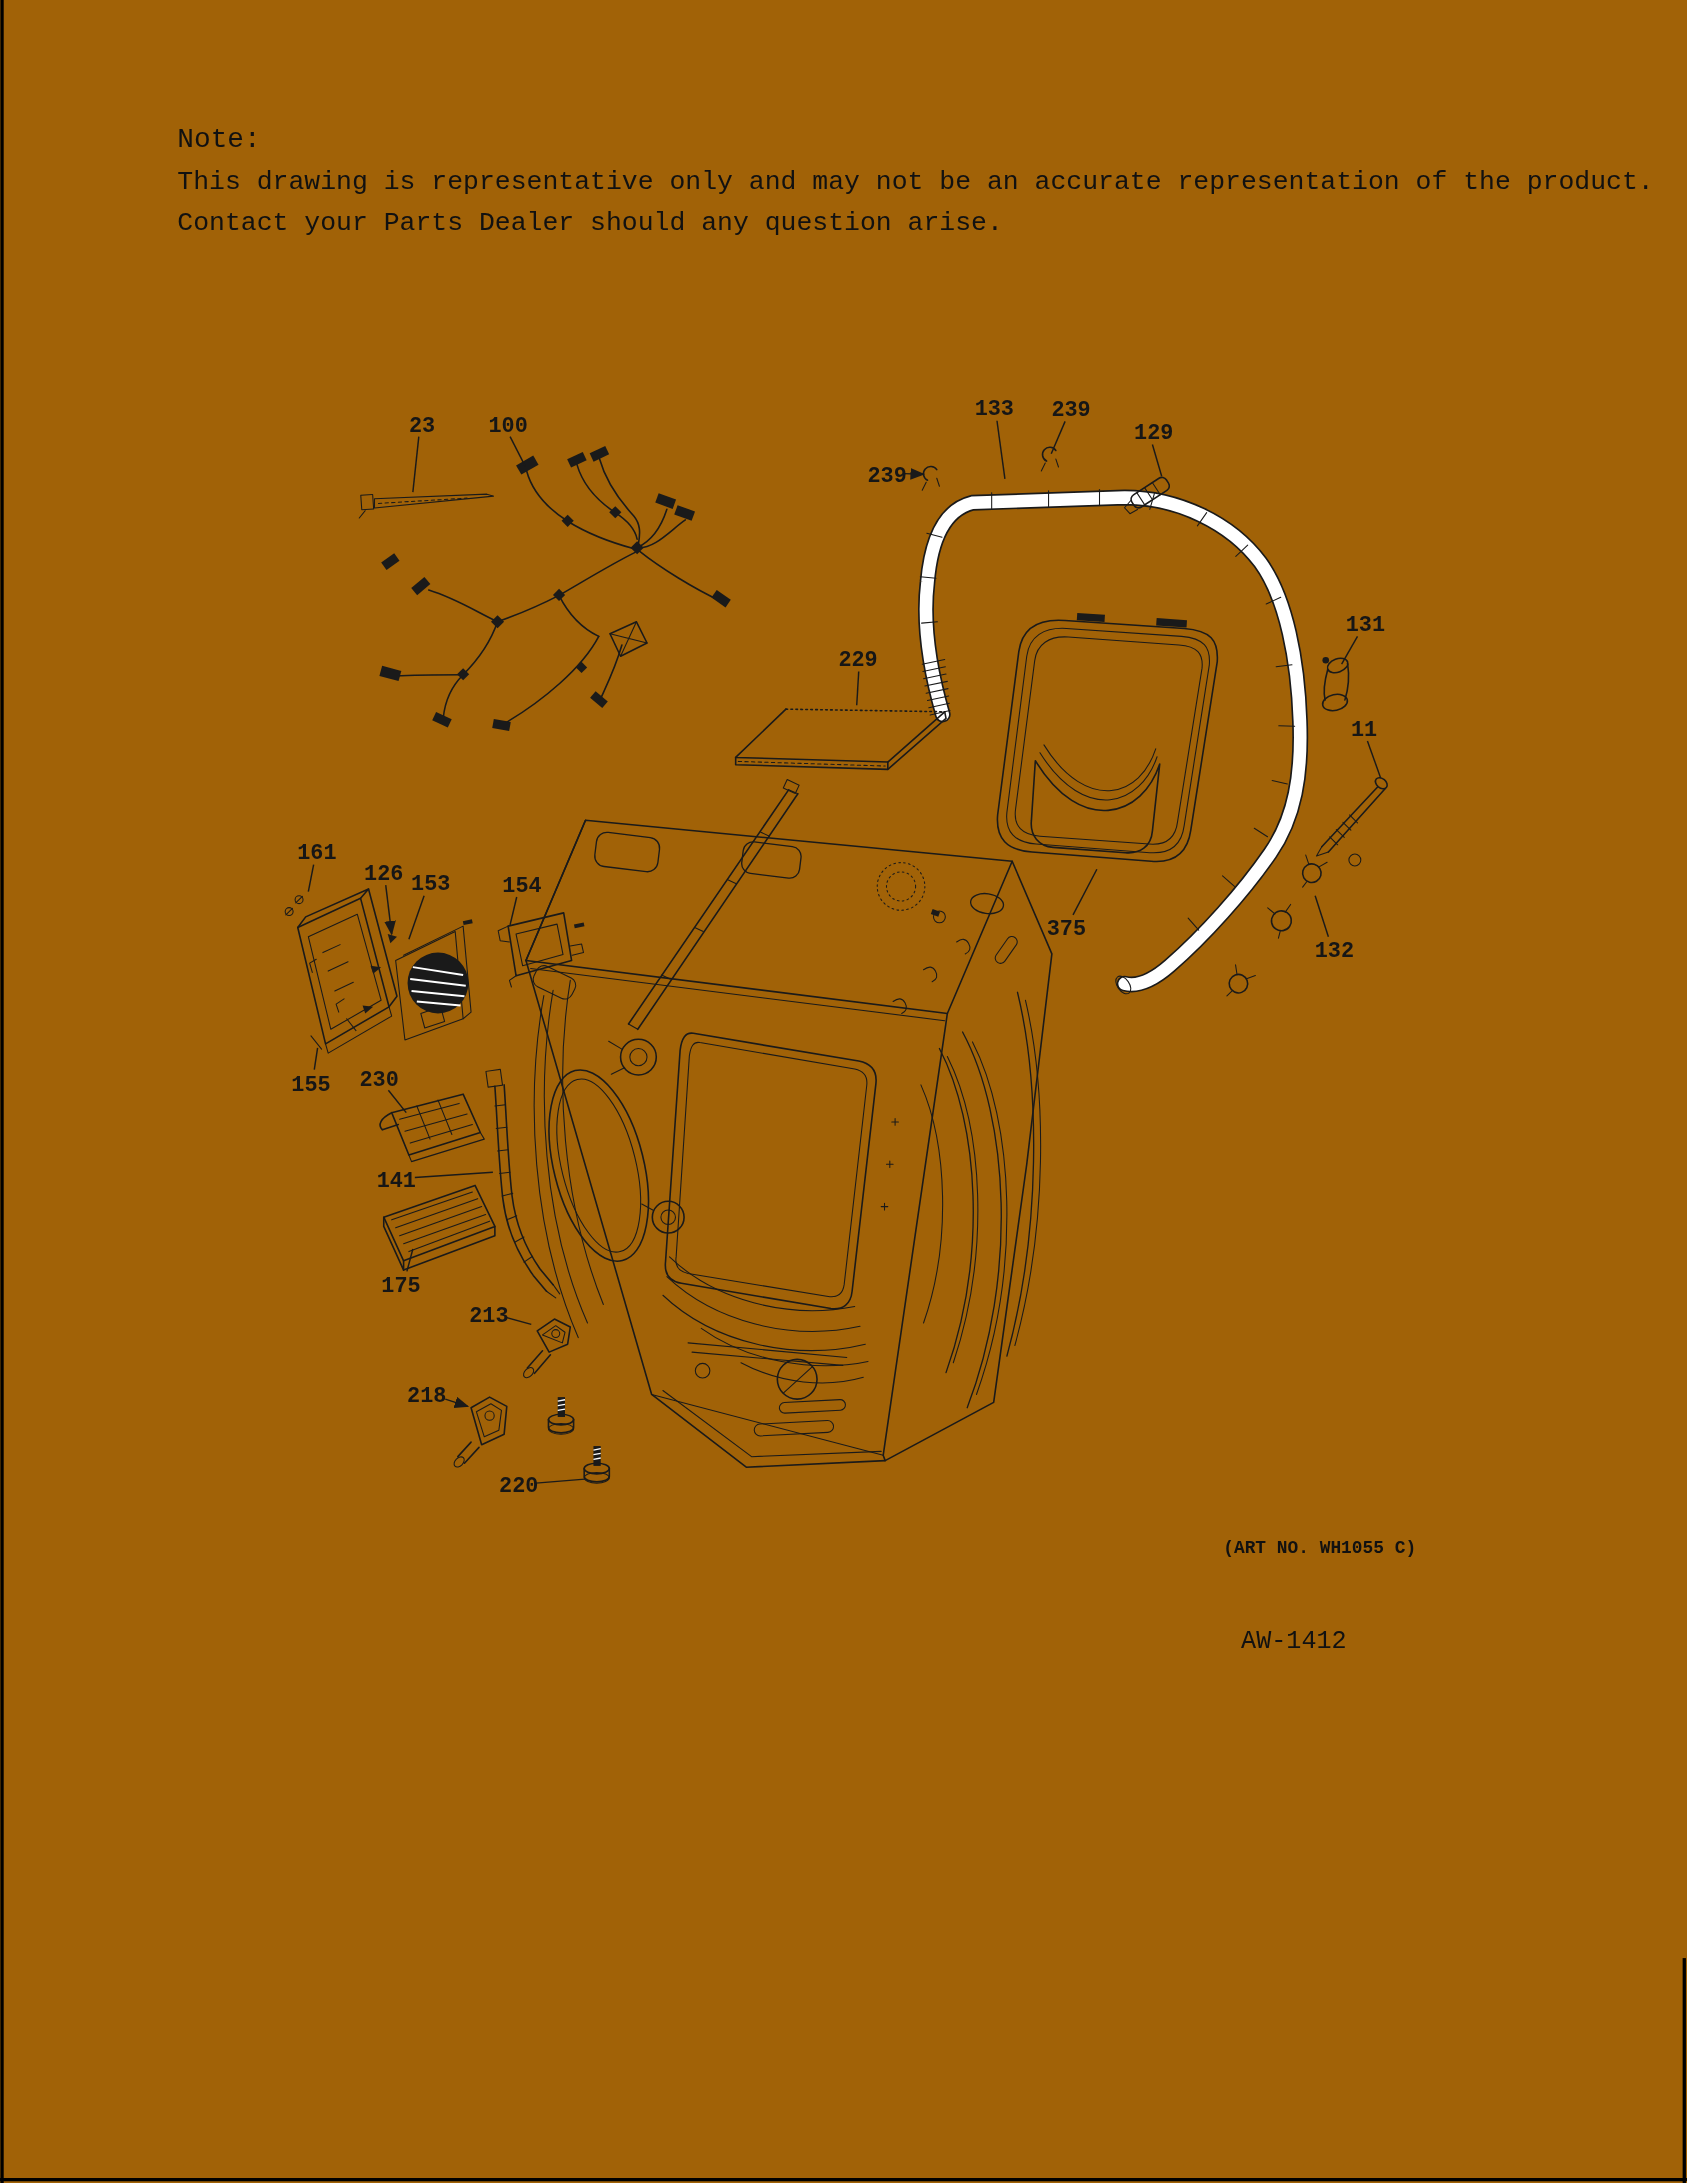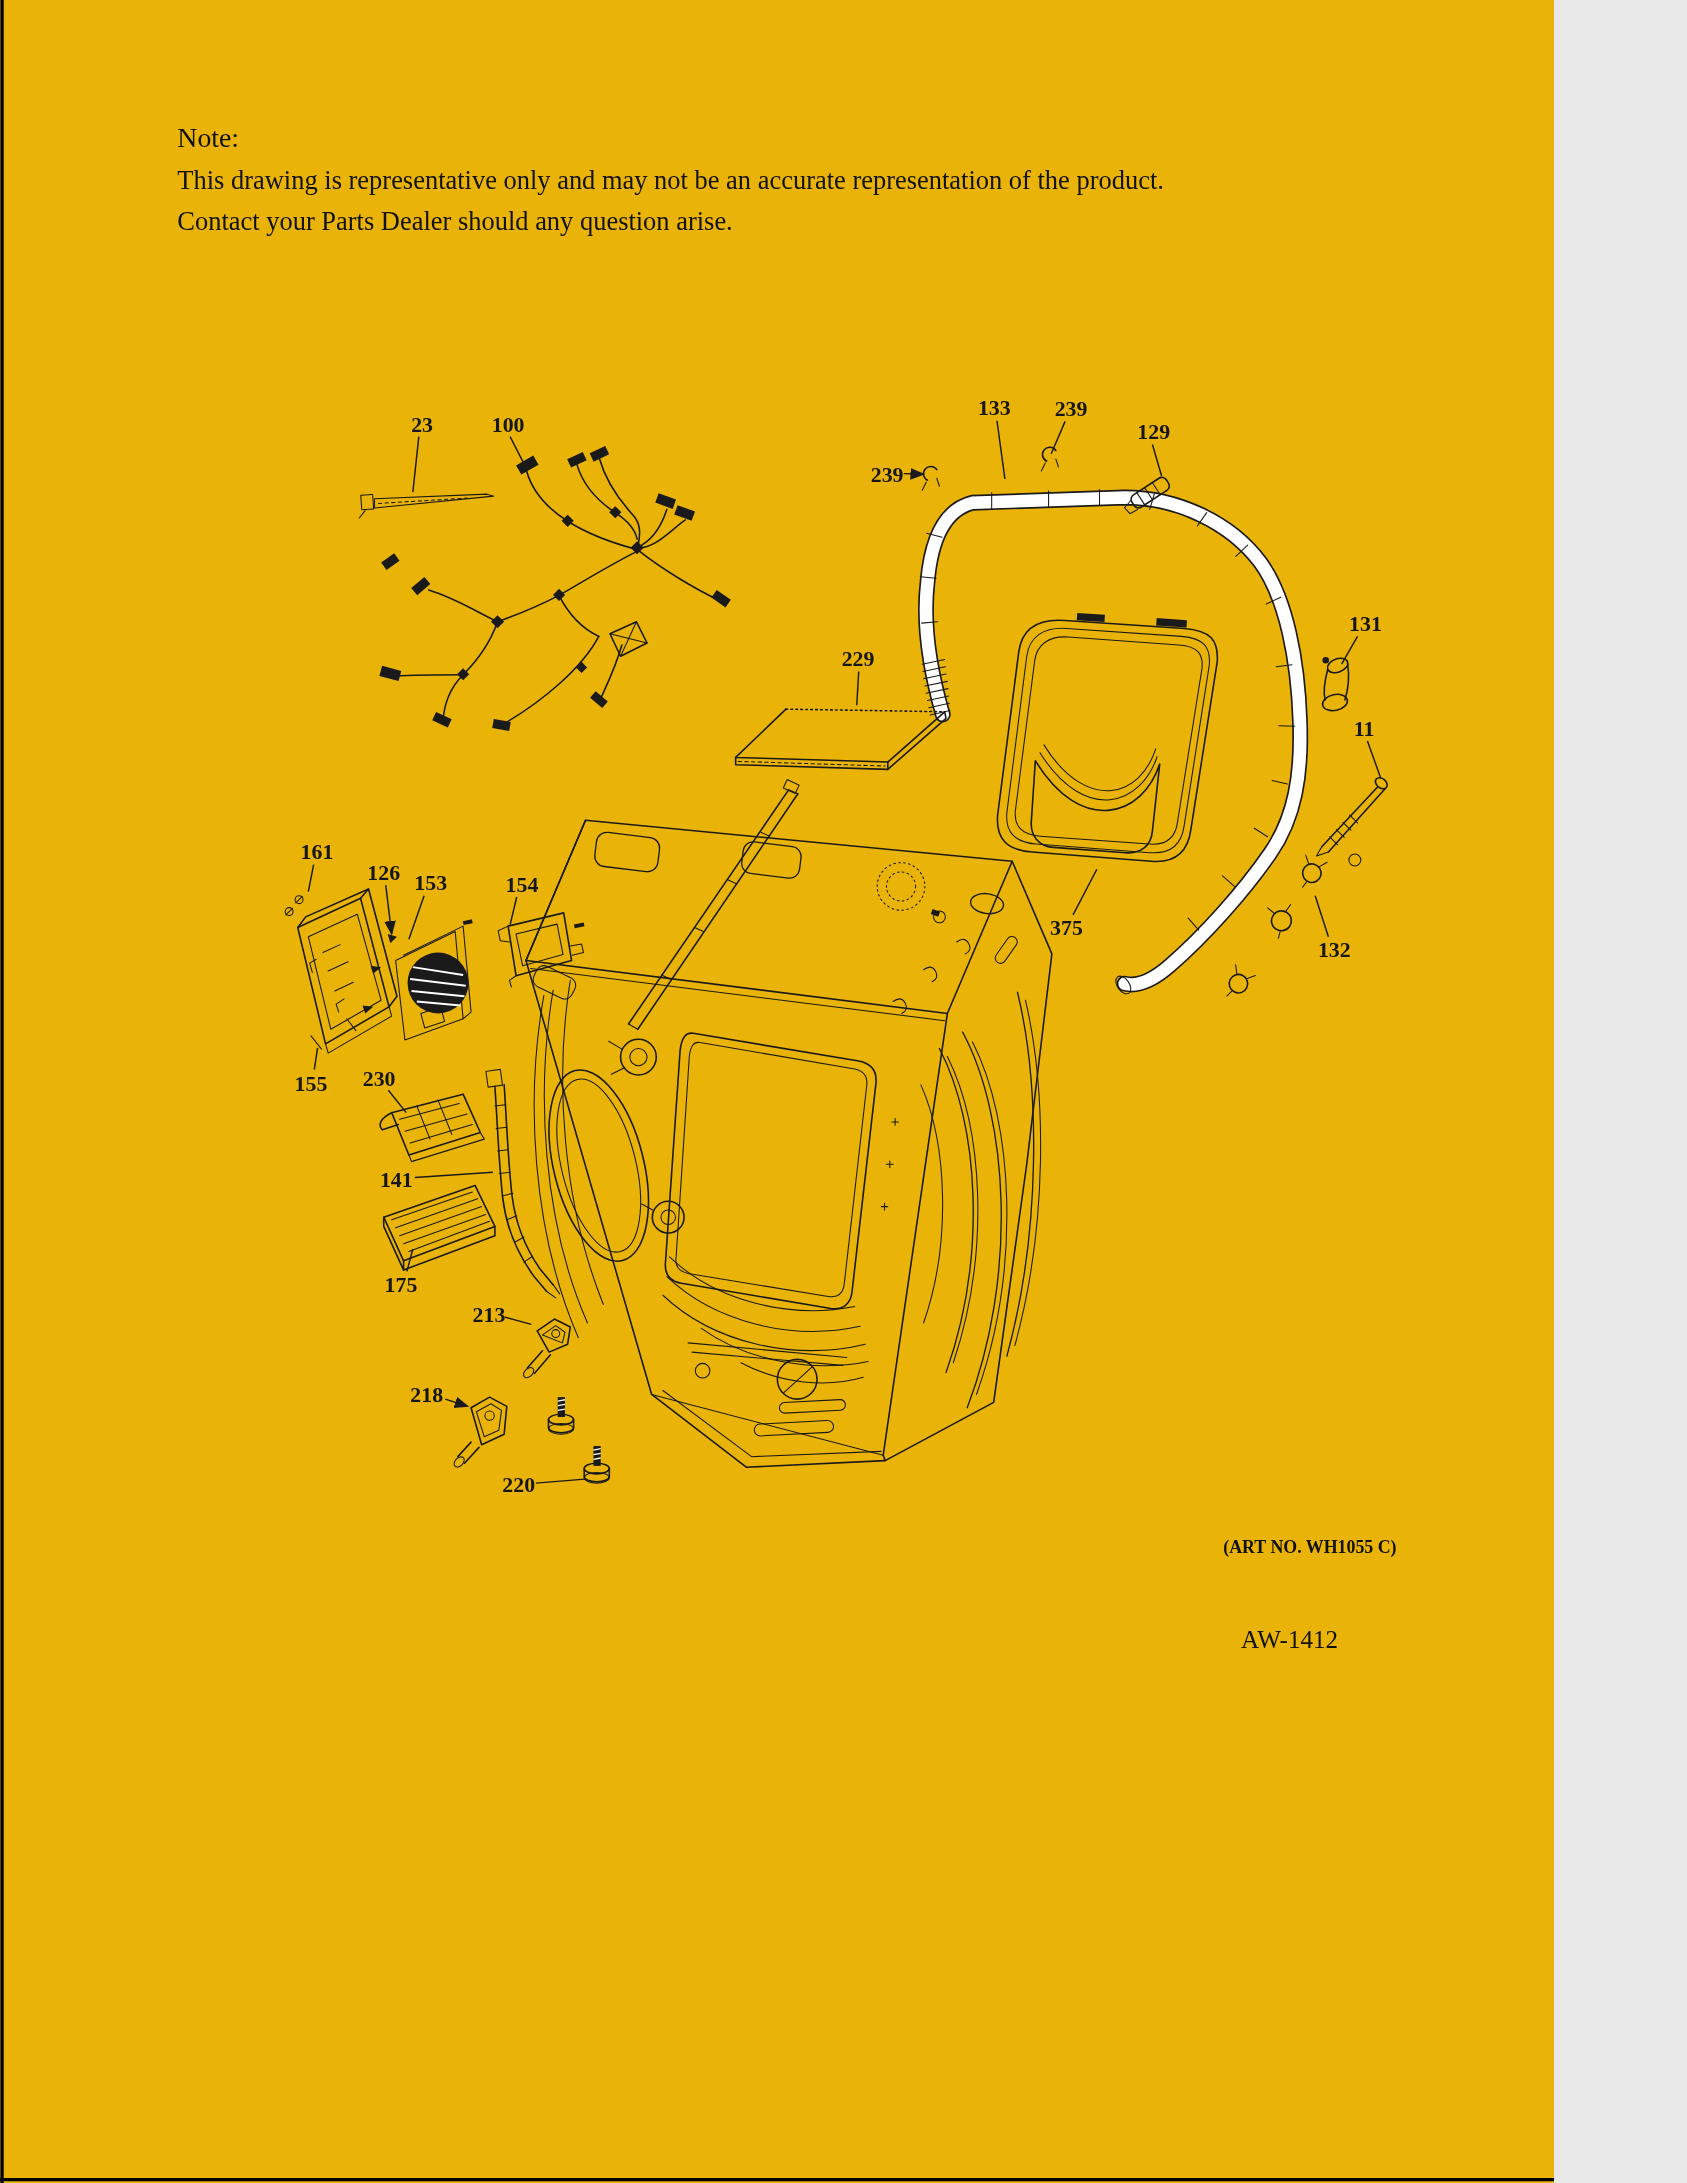--- a/index.html
+++ b/index.html
@@ -1,17 +1,17 @@
 <!DOCTYPE html>
 <html style="font-size:10.6px"><head>
 <meta charset="utf-8">
 <style>
   html,body{margin:0;padding:0;background:#e8e8e8;}
-  #page{position:relative;width:1554px;height:2183px;background:#eab308;overflow:hidden;
-        font-family:Liberation Serif, serif;}
+  #page{position:relative;width:1687px;height:2183px;background:#a16207;overflow:hidden;
+        font-family:Liberation Mono, monospace;}
   svg{position:absolute;left:0;top:0;}
   .ln{fill:none;stroke:#1a1a1a;stroke-width:2.4;stroke-linecap:round;stroke-linejoin:round;}
   .thin{stroke-width:1.6;}
   .mid{stroke-width:2.0;}
   .blk{fill:#1a1a1a;stroke:none;}
   .wht{fill:none;stroke:#ffffff;}
   .dsh{stroke-dasharray:5 5;}
   .dot{stroke-dasharray:2.5 5;}
   .bd{stroke:#000000;stroke-width:5;}
   .note{font-size:40px;fill:#111111;}

